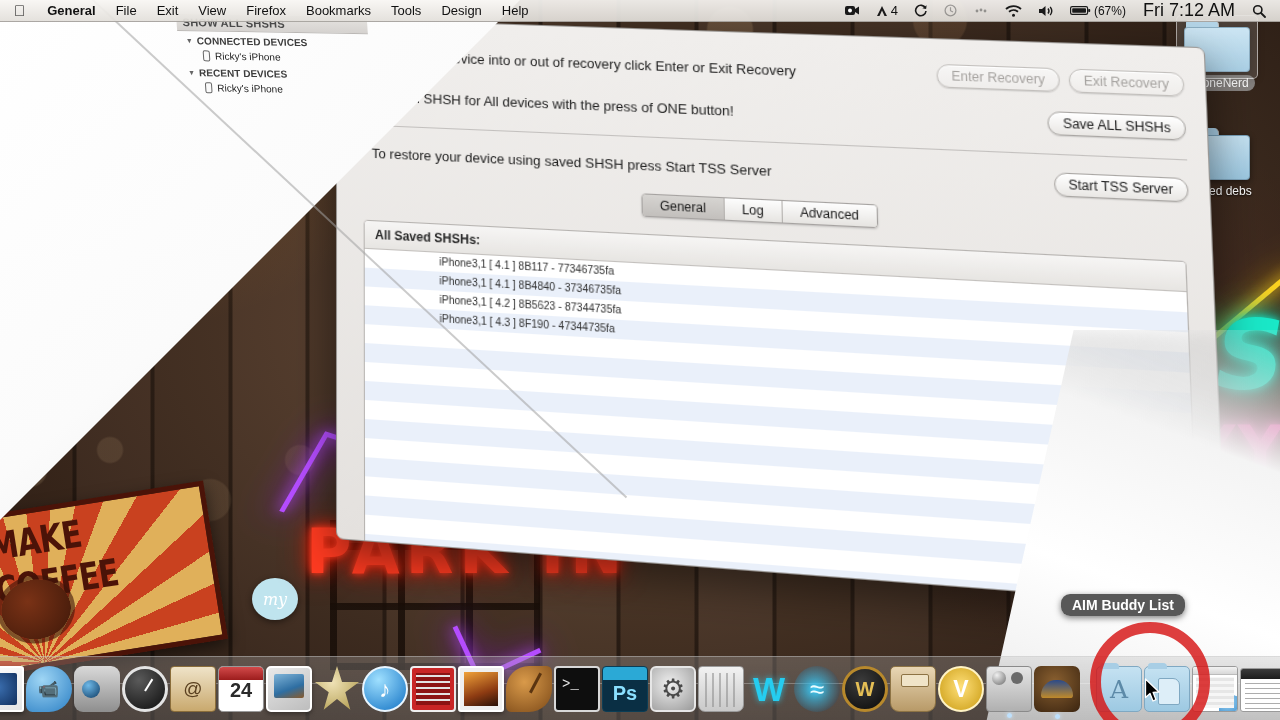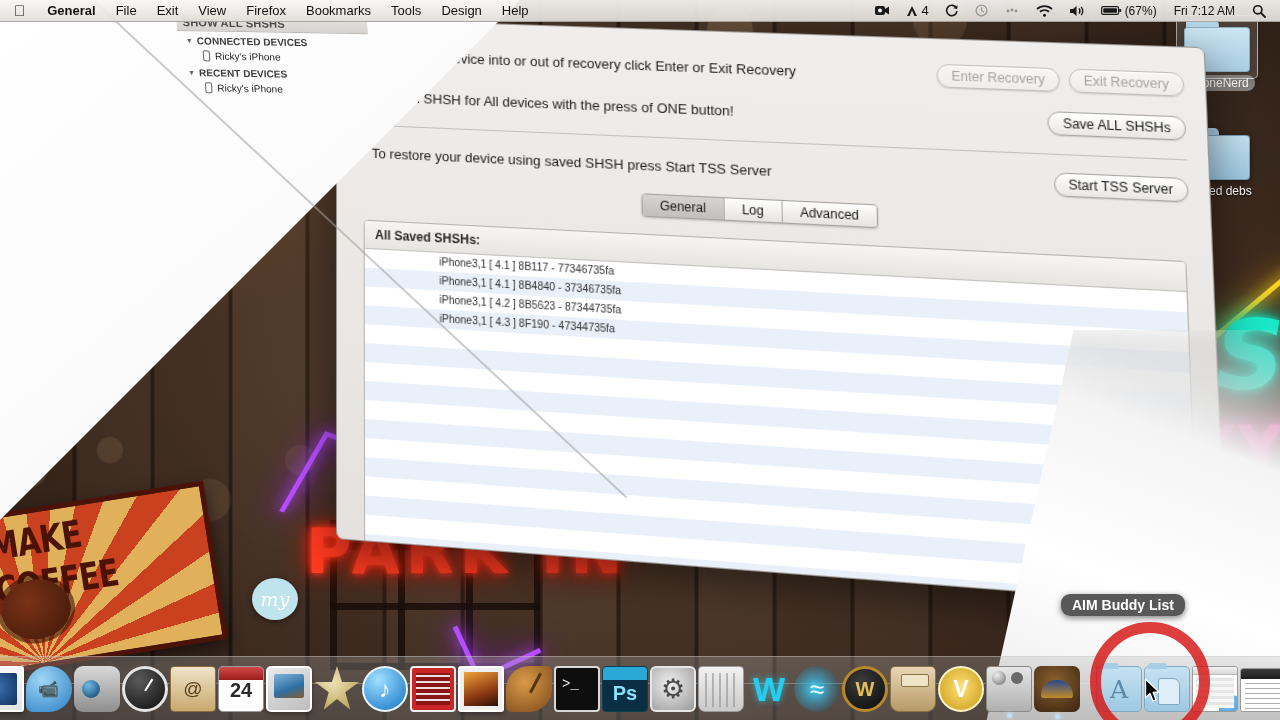--- a/index.html
+++ b/index.html
@@ -110,21 +110,21 @@
     position:absolute; left:12px; top:22px; color:#f2f0ee; font-size:36px;
     font-family:"DejaVu Serif", serif; font-style:italic; transform: skewX(13deg);
   }
   .sign-cal .l2 {
     position:absolute; left:72px; top:62px; color:#f2f0ee; font-size:24px;
     font-weight:bold; transform: skewX(13deg);
   }
   .sticker-my {
     position:absolute; left:252px; top:578px; width:46px; height:42px; border-radius:50%;
     background:#bfe4ee; display:flex; align-items:center; justify-content:center;
-    color:#fff; font-size:19px; font-family:"DejaVu Serif", serif; font-style:italic;
+    color:#fff; font-size:16px; font-family:"DejaVu Serif", serif; font-style:italic;
     box-shadow:0 2px 6px rgba(0,0,0,.45);
   }
 
   
   .neon { position:absolute; font-weight:bold; font-family:"DejaVu Sans", sans-serif;
           pointer-events:none; }
   .neon-park { left:306px; top:515px; font-size:62px; color:#ff3a20;
     text-shadow:0 0 6px #ff3a20, 0 0 16px #ff2a10, 0 0 30px #c81400; letter-spacing:6px; }
   .neon-rear { left:322px; top:578px; font-size:58px; color:#ff3a20;
     text-shadow:0 0 6px #ff3a20, 0 0 16px #ff2a10, 0 0 30px #c81400; letter-spacing:6px;
@@ -165,21 +165,21 @@
     border-bottom:1px solid rgba(120,115,110,.6);
     display:flex; align-items:center; font-size:13px; color:#111; z-index:60;
   }
   .mb-left { display:flex; align-items:center; gap:0; }
   .mb-item { padding:0 10px; line-height:22px; height:22px; cursor:default; white-space:nowrap; }
   .mb-item.apple { padding:0 12px 0 14px; font-size:15px; }
   .mb-item.bold { font-weight:bold; }
   .mb-right { margin-left:auto; display:flex; align-items:center; gap:0; padding-right:6px; }
   .mb-icon { padding:0 8px; line-height:22px; font-size:13px; display:flex; align-items:center; gap:3px; }
   .mb-icon.dim { opacity:.42; }
-  .mb-time { padding:0 9px; font-size:12px; }
+  .mb-time { padding:0 9px; font-size:18px; }
   .mb-batt { font-size:12px; }
 
   
   .dicon { position:absolute; width:96px; text-align:center; z-index:20; }
   .dicon .folder {
     width:66px; height:52px; margin:0 auto; position:relative;
     filter: drop-shadow(0 2px 3px rgba(0,0,0,.45));
   }
   .dicon .folder .tab {
     position:absolute; left:2px; top:0; width:27px; height:9px;

